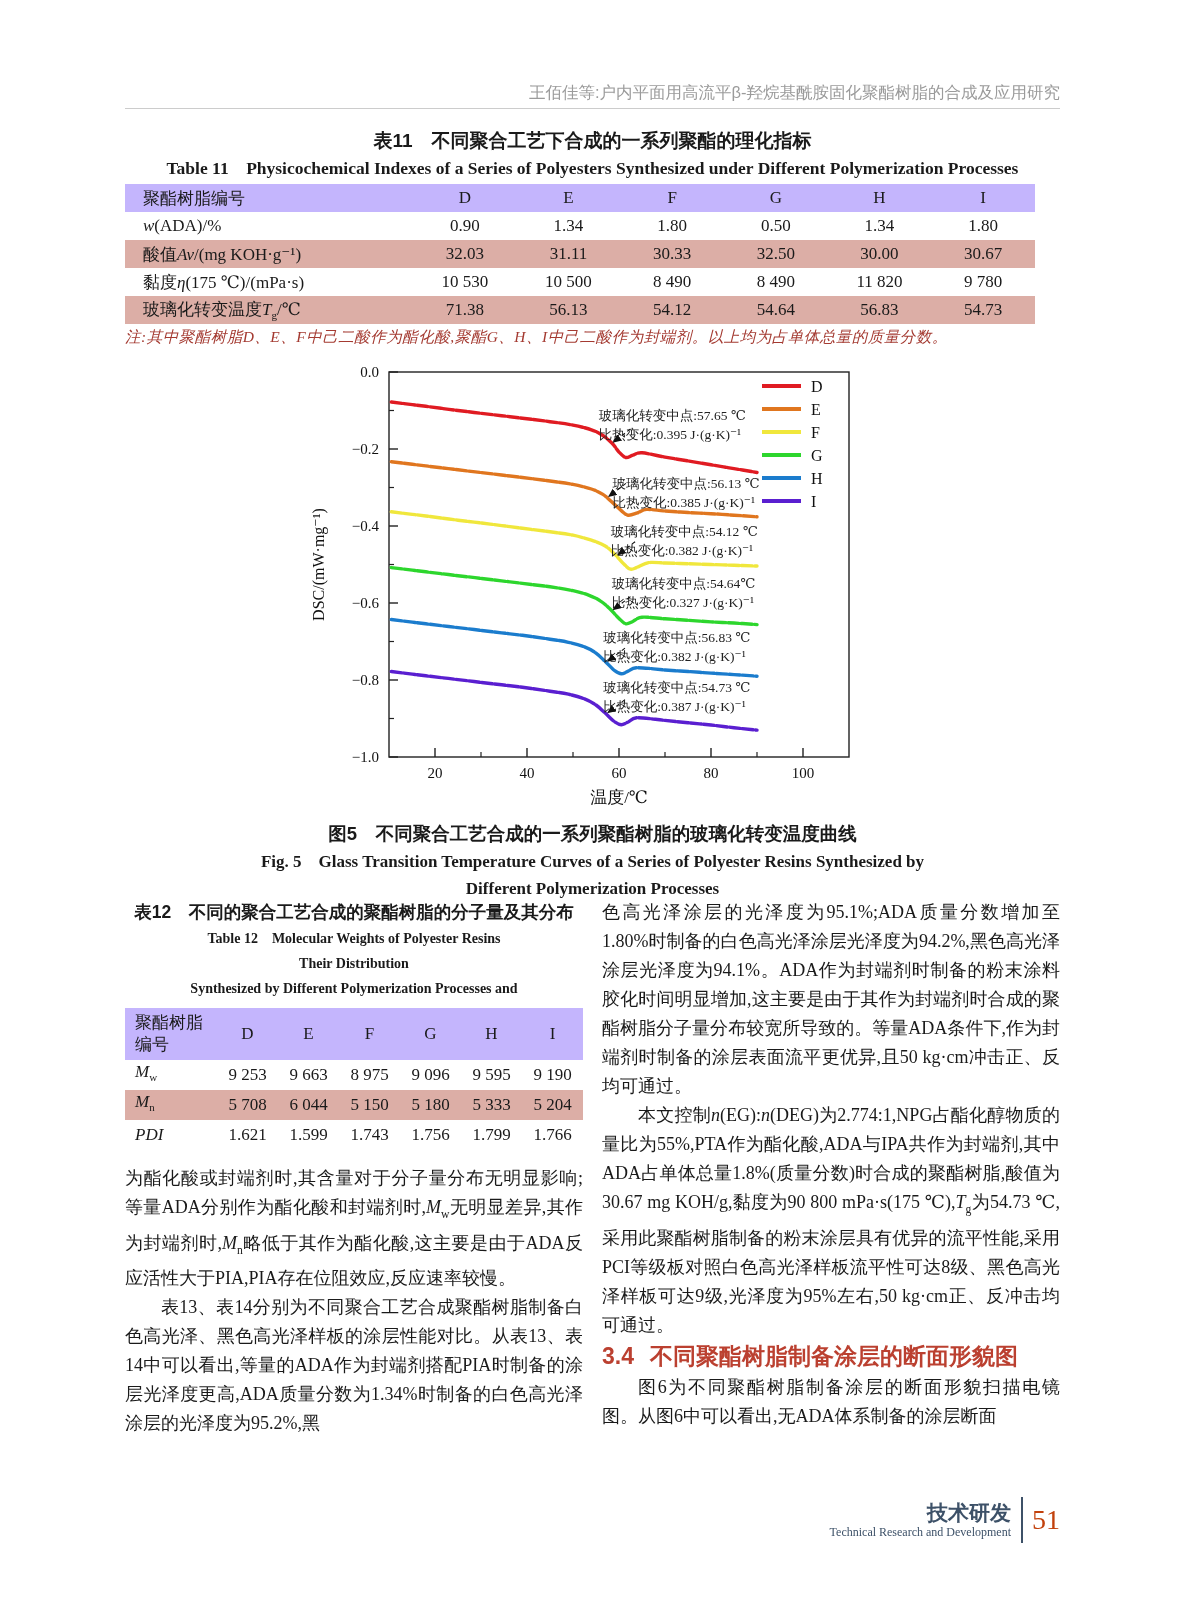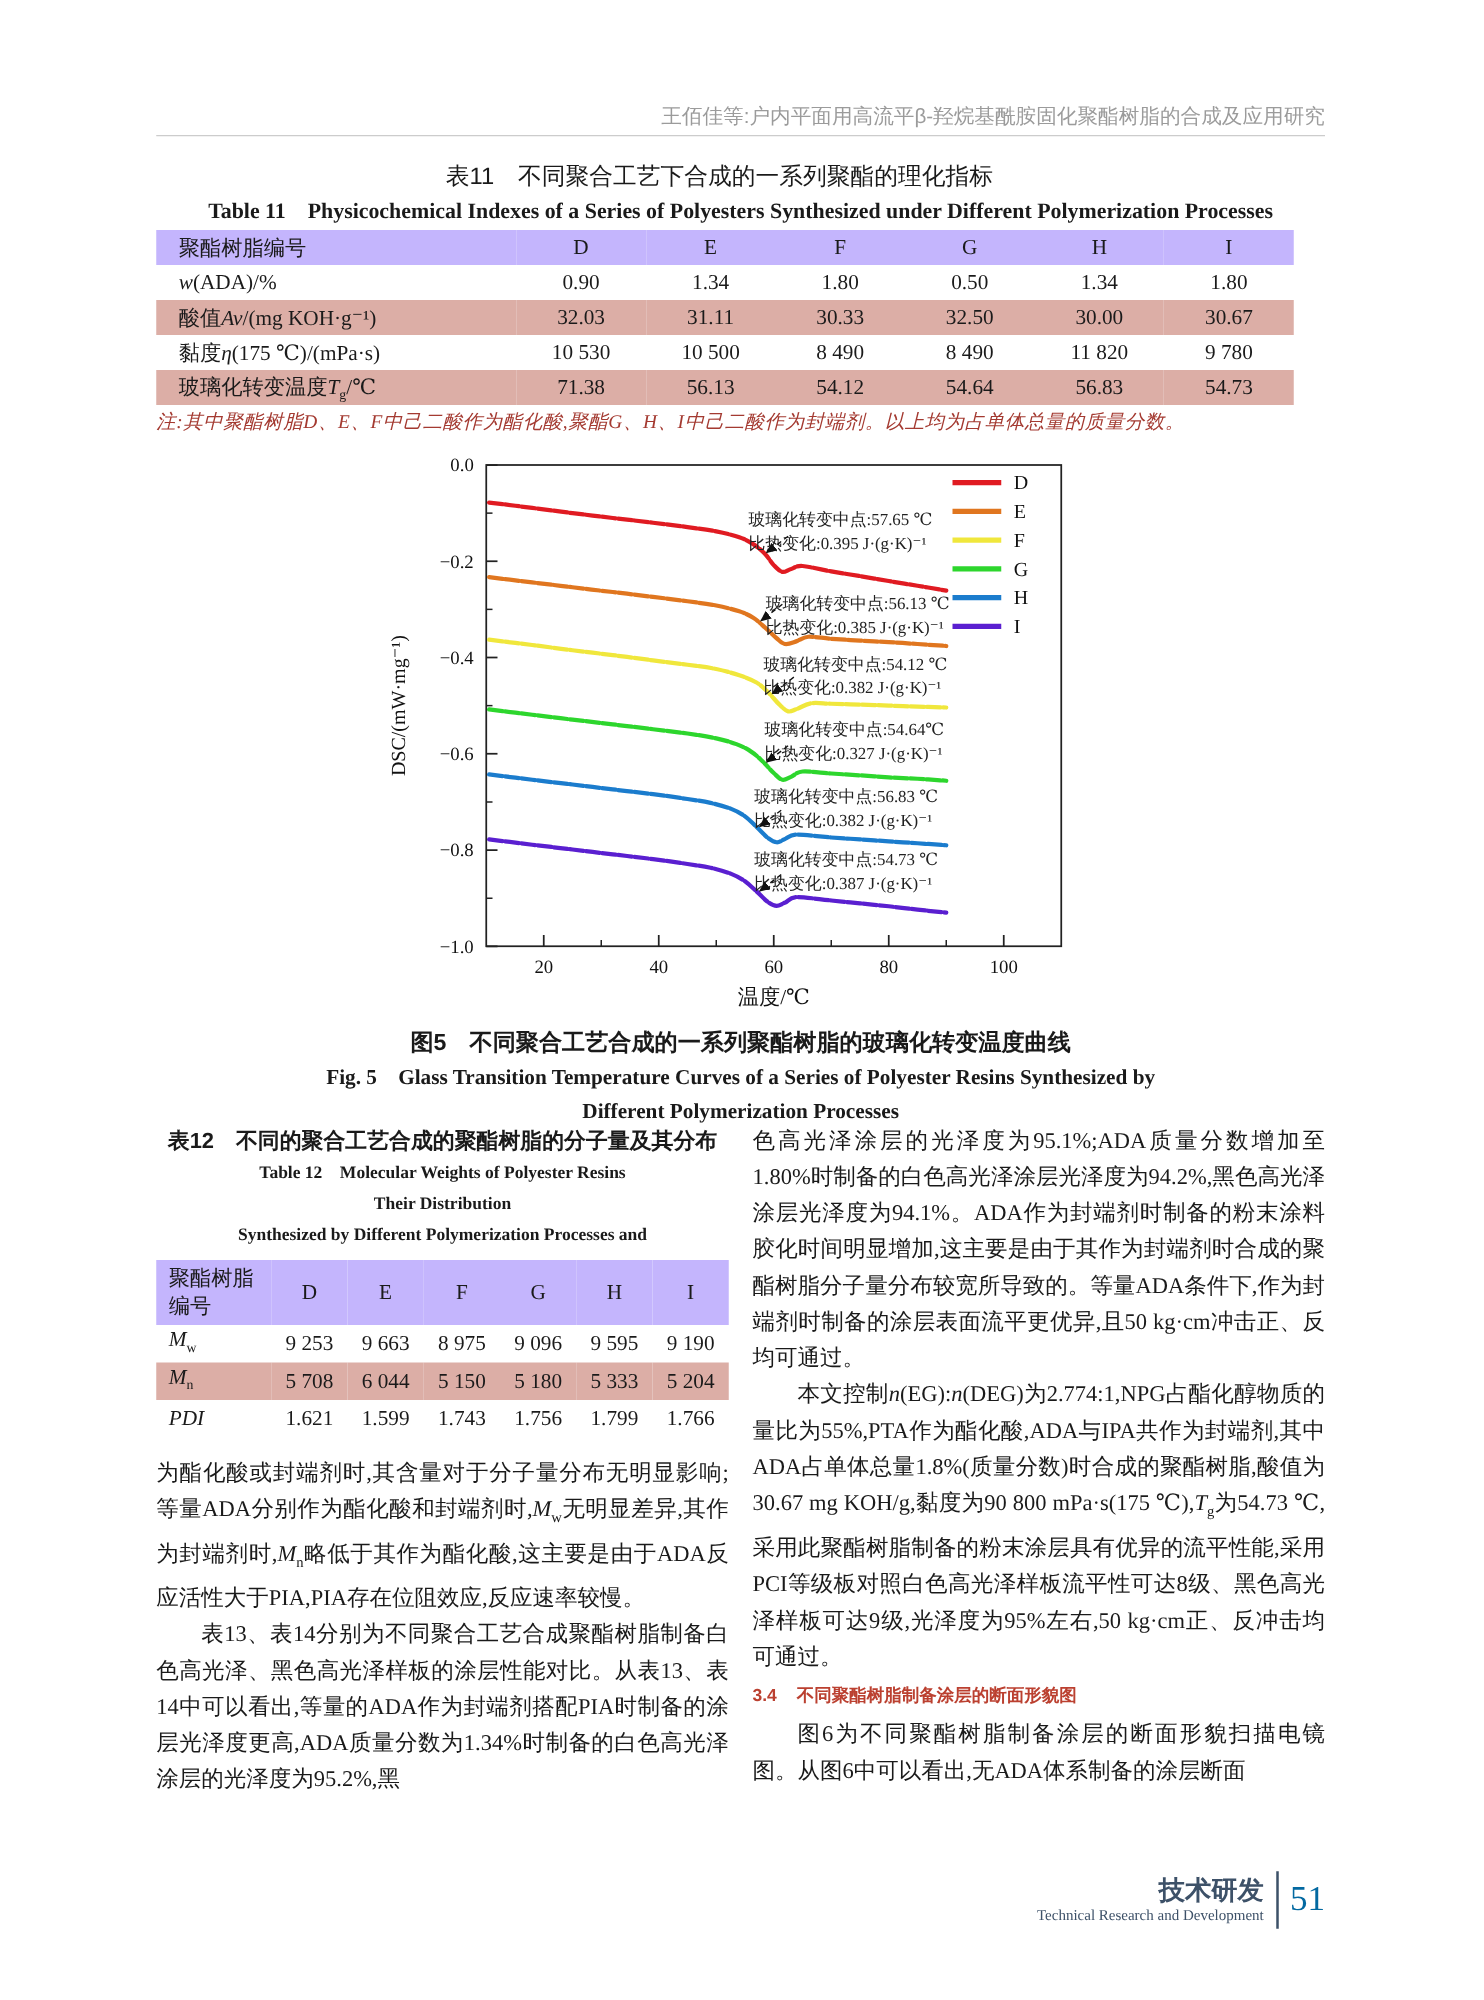--- a/index.html
+++ b/index.html
@@ -3,22 +3,22 @@
 <meta charset="utf-8">
 <style>
   html,body{margin:0;padding:0;background:#fff;}
   .page{position:relative;width:1187px;height:1600px;background:#fff;overflow:hidden;
         font-family:"Liberation Serif","DejaVu Serif",serif;color:#1a1a1a;}
   
   .running-head{position:absolute;top:82px;left:125px;width:935px;text-align:right;
         font-family:"Liberation Sans","DejaVu Sans",sans-serif;font-size:16.5px;color:#9b9b9b;}
   .head-rule{position:absolute;top:108px;left:125px;width:935px;border-top:1.5px solid #cccccc;}
   
-  .t11-title-cn{position:absolute;top:128px;left:108px;width:935px;text-align:center;
-        font-family:"Liberation Sans","DejaVu Sans",sans-serif;font-weight:normal;font-size:19px;}
+  .t11-title-cn{position:absolute;top:128px;left:125px;width:935px;text-align:center;
+        font-family:"Liberation Sans","DejaVu Sans",sans-serif;font-weight:bold;font-size:19px;}
   .t11-title-en{position:absolute;top:156px;left:125px;width:935px;text-align:center;
         font-weight:bold;font-size:17.5px;}
   
   table.datatable{border-collapse:collapse;table-layout:fixed;}
   table.datatable td,table.datatable th{font-weight:normal;padding:0 2px;text-align:center;}
   table.datatable thead tr{background:#c4b5fd;}
   table.datatable tbody tr:nth-child(even){background:#dcaea6;}
   table.t11{position:absolute;top:184px;left:125px;width:910px;font-size:17px;}
   table.t11 td,table.t11 th{height:28px;}
   table.t11 .rowlabel{text-align:left;padding-left:18px;width:268px;}
@@ -38,30 +38,30 @@
   .t12-title-en{font-weight:bold;font-size:14px;line-height:25px;text-align:center;}
   table.t12{width:100%;margin-top:7px;font-size:17px;}
   table.t12 td,table.t12 th{height:30px;}
   table.t12 thead th{height:52px;}
   table.t12 .rowlabel{text-align:left;padding-left:10px;width:80px;line-height:22px;}
   .para{font-size:18px;line-height:29px;text-align:justify;margin:0;}
   .indent{text-indent:2em;}
   .left-paras{margin-top:14px;}
   sub{font-size:.65em;}
   .sec-heading{font-family:"Liberation Sans","DejaVu Sans",sans-serif;font-weight:bold;
-        color:#bb4030;font-size:14px;line-height:31px;margin:1px 0;}
+        color:#bb4030;font-size:23px;line-height:31px;margin:1px 0;}
   .sec-num{margin-right:16px;}
   
   .footer{position:absolute;top:1497px;right:127px;display:flex;align-items:center;}
   .footer-text{text-align:right;color:#3d5168;}
   .footer-cn{font-family:"Liberation Sans","DejaVu Sans",sans-serif;font-weight:bold;
         font-size:21px;line-height:25px;}
   .footer-en{font-size:12px;line-height:15px;}
   .footer-bar{width:2px;height:46px;background:#3d5168;margin:0 9px 0 10px;}
-  .footer-page{font-size:28px;color:#0369a1;}
+  .footer-page{font-size:28px;color:#c2410c;}
 </style>
 </head>
 <body>
 
 <div class="page">
 
   <div class="running-head">王佰佳等:户内平面用高流平β-羟烷基酰胺固化聚酯树脂的合成及应用研究</div>
   <div class="head-rule"></div>
 
   <div class="t11-title-cn">表11　不同聚合工艺下合成的一系列聚酯的理化指标</div>

